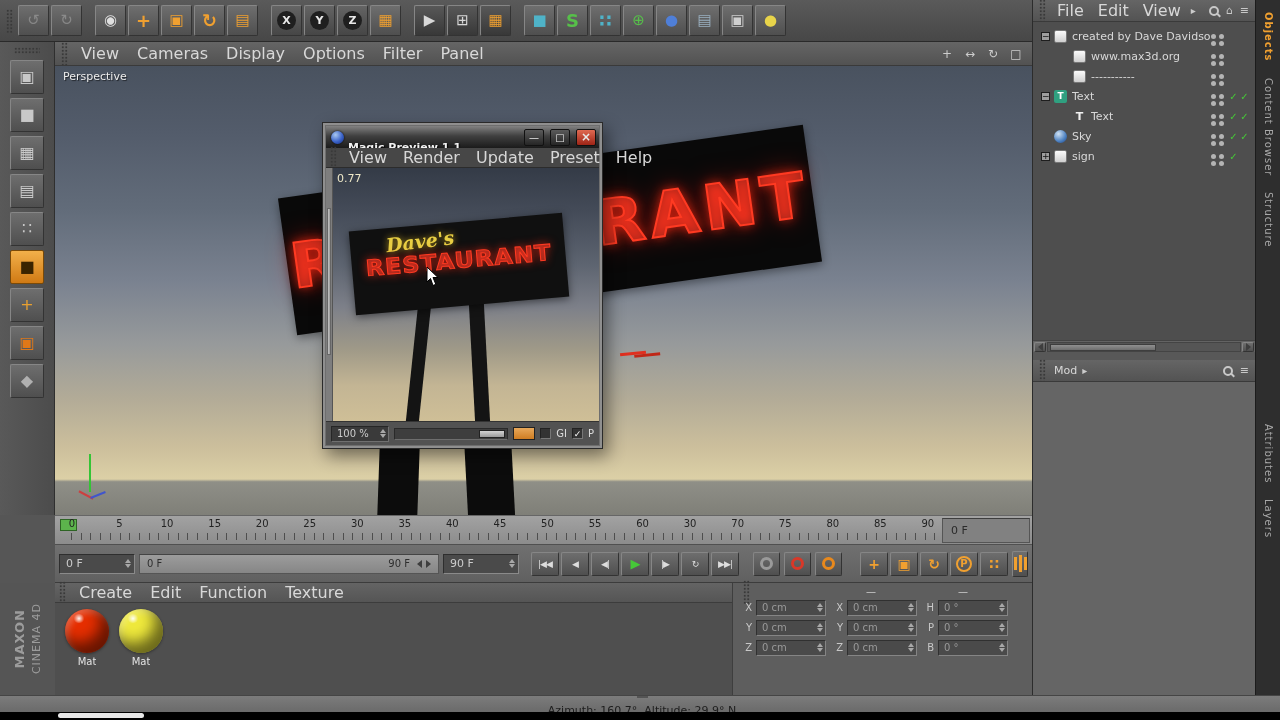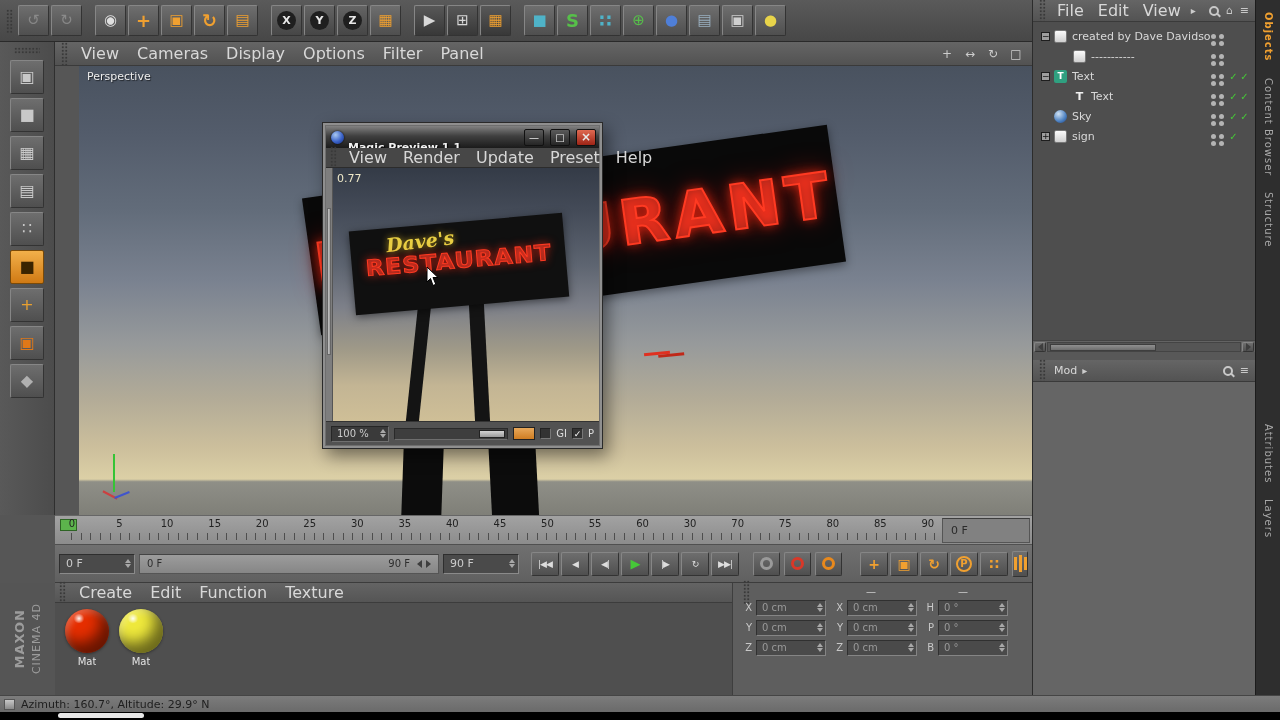--- a/index.html
+++ b/index.html
@@ -41,21 +41,21 @@
   .lt-btn { width:34px; height:34px; margin:2px 0; display:flex; align-items:center; justify-content:center; }
   .lt-glyph { font-size:16px; line-height:1; }
   .lt-btn.active { background:linear-gradient(#f2b04a,#d07a14); border-color:#7a4a08; }
 
   
   .viewport { position:absolute; left:55px; top:42px; width:977px; height:473px; display:flex; flex-direction:column; }
   .vp-menubar { height:24px; background:linear-gradient(#656565,#525252); border-bottom:1px solid #3a3a3a; display:flex; align-items:center; padding:0 8px 0 2px; flex:none; }
   .vp-nav { margin-left:auto; display:flex; gap:7px; }
   .vp-nav-icon { width:16px; height:16px; color:#ccc; font-size:12px; text-align:center; line-height:16px; cursor:pointer; }
   .scene { position:relative; flex:1; overflow:hidden;
-    background:linear-gradient(180deg,#49525f 0%,#535c6b 15%,#626c7a 32%,#7a8290 48%,#979a9b 62%,#b2ab97 74%,#ccbf9c 85%,#dcd0a6 92%,#8f8f87 92.6%,#7f7f78 100%);margin-left:24px; }
+    background:linear-gradient(180deg,#49525f 0%,#535c6b 15%,#626c7a 32%,#7a8290 48%,#979a9b 62%,#b2ab97 74%,#ccbf9c 85%,#dcd0a6 92%,#8f8f87 92.6%,#7f7f78 100%); }
   .vp-label { position:absolute; left:8px; top:4px; color:#ededed; text-shadow:1px 1px 1px rgba(0,0,0,.6); }
   .big-sign { position:absolute; left:230px; top:95px; width:530px; height:138px; background:#090909; transform:r otate(-8deg); transform:rotate(-8deg); box-shadow:0 3px 10px rgba(0,0,0,.4); display:flex; align-items:center; justify-content:center; z-index:2; }
   .big-neon { font-size:62px; font-weight:bold; letter-spacing:5px; white-space:nowrap; color:rgba(255,60,40,.55); -webkit-text-stroke:2px #ff3a22; text-shadow:0 0 12px rgba(255,40,20,.85),0 0 26px rgba(255,30,10,.5); transform:scaleX(1.03); }
   .sign-dash { position:absolute; left:565px; top:286px; width:26px; height:3px; background:#e03020; box-shadow:14px 3px 0 #c02818; transform:rotate(-6deg); }
   .pole { position:absolute; background:#0c0c0c; }
   .pole-a { left:323px; top:382px; width:40px; height:95px; transform:rotate(2deg); }
   .pole-b { left:412px; top:380px; width:47px; height:98px; transform:rotate(-3deg); }
   .axis-gizmo { position:absolute; left:22px; top:388px; width:46px; height:52px; }
   .ax { position:absolute; display:block; }
   .ax.y { left:12px; top:0; width:2px; height:38px; background:#35c435; }
@@ -183,21 +183,21 @@
   .cp-label { color:#c8c8c8; font-size:10px; text-align:right; }
   .cp-field { height:16px; background:#4a4a4a; border:1px solid #303030; border-bottom-color:#858585; border-right-color:#858585; display:flex; align-items:center; padding:0 2px 0 5px; }
   .cp-value { color:#999; font-size:10px; flex:1; }
   .cp-bottom { display:flex; gap:10px; margin-top:6px; align-items:center; }
   .cp-dropdown { width:96px; height:17px; background:#4a4a4a; border:1px solid #303030; border-bottom-color:#858585; border-right-color:#858585; color:#c0c0c0; font-size:10px; display:flex; align-items:center; padding:0 4px; gap:4px; cursor:pointer; }
   .cp-dropdown span { flex:1; }
   .cp-dropdown.disabled { color:#8a8a8a; background:#565656; }
   .cp-apply { flex:1; height:18px; background:linear-gradient(#9e9e9e,#7c7c7c); border:1px solid #4a4a4a; border-top-color:#c0c0c0; border-left-color:#c0c0c0; color:#f4f4f4; font-size:11px; text-shadow:0 1px 1px #444; border-radius:2px; }
 
   
-  .status-bar { position:absolute; left:0; top:695px; width:1280px; height:17px; background:linear-gradient(#7c7c7c,#6a6a6a); border-top:1px solid #454545; display:flex; align-items:center; padding-left:4px; gap:6px; }
+  .status-bar { position:absolute; left:0; top:695px; width:1280px; height:17px; background:linear-gradient(#7c7c7c,#6a6a6a); border-top:1px solid #454545; display:flex; align-items:center; padding-left:4px; gap:6px;flex-direction:column; }
   .status-icon { width:11px; height:11px; background:linear-gradient(#c8c8c8,#8a8a8a); border:1px solid #555; }
   .status-text { color:#1e1e1e; }
   .letterbox { position:absolute; left:0; top:712px; width:1280px; height:8px; background:#000; }
   .scrub { position:absolute; left:58px; top:1px; width:86px; height:5px; background:#e8e8e8; border-radius:3px; }
 </style>
 </head>
 <body>
 
 <div id="app">
 
@@ -416,20 +416,31 @@
       <span class="spacer"></span>
       <span class="hdr-icon magnifier"></span>
       <span class="hdr-icon">⌂</span>
       <span class="hdr-icon">≡</span>
     </div>
     <div class="om-tree">
       <div class="tree-row">
         <span class="expander">−</span>
         <span class="obj-icon icon-null"></span>
         <span class="tree-label">created by Dave Davidson</span>
+        <span class="vis-dots">
+            <i></i>
+            <i></i>
+          </span>
+        <span class="chk"></span>
+          <span class="chk"></span>
+      </div>
+      <div class="tree-row d1">
+        <span class="expander"></span>
+        <span class="obj-icon icon-null"></span>
+        <span class="tree-label">www.max3d.org</span>
         <span class="vis-dots">
             <i></i>
             <i></i>
           </span>
         <span class="chk"></span>
           <span class="chk"></span>
       </div>
       <div class="tree-row d1">
         <span class="expander"></span>
         <span class="obj-icon icon-null"></span>

